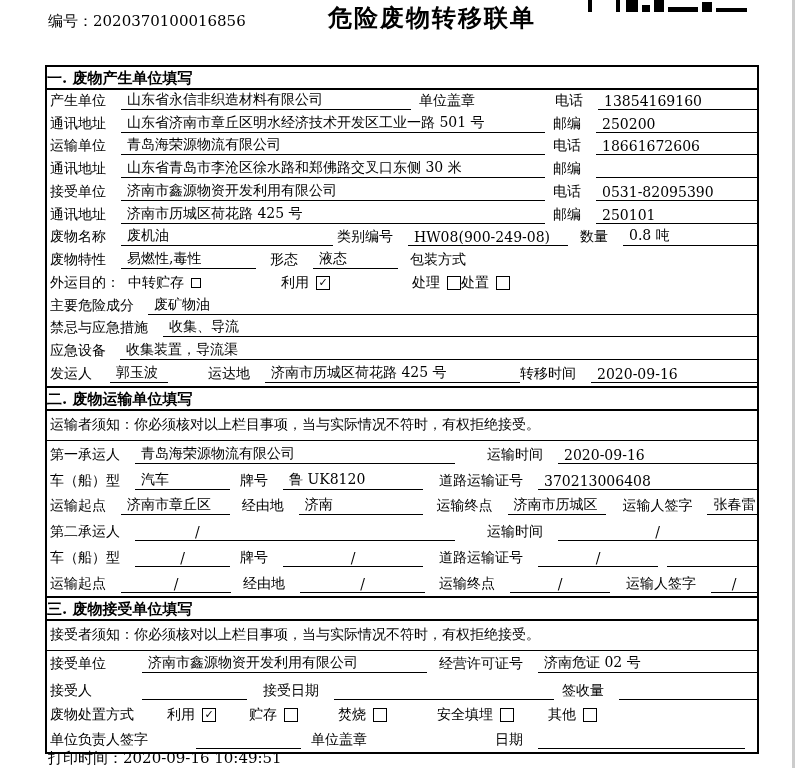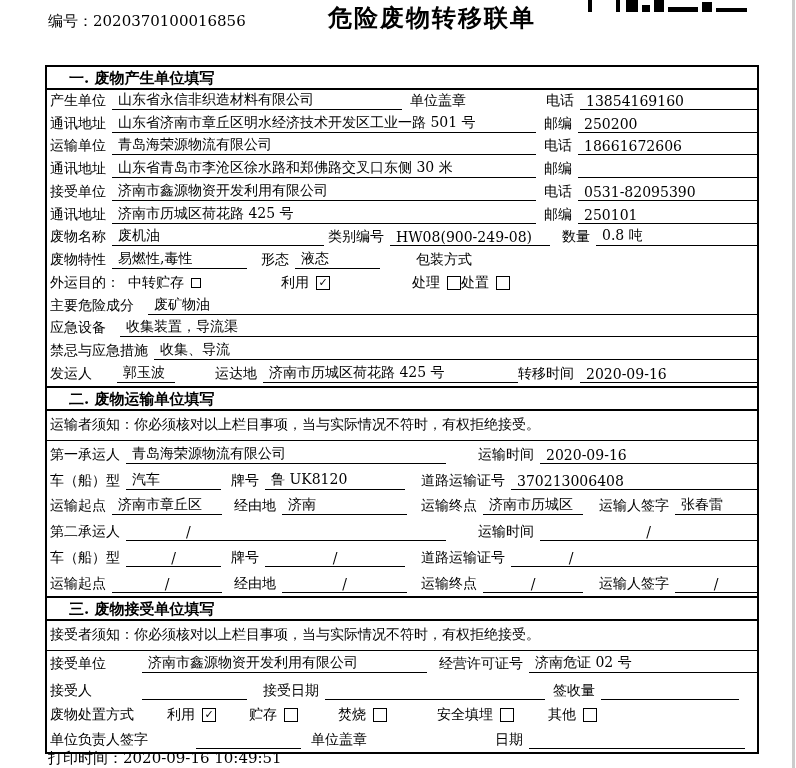--- a/index.html
+++ b/index.html
@@ -15,28 +15,28 @@
   .fr1{left:0;top:-12px;width:24px;height:22px;background:transparent !important;border:4px solid #000;}
   .fr2{left:38px;top:0;width:12px;height:12px;}
   .fr3{left:54px;top:5px;width:8px;height:7px;}
   .fr4{left:66px;top:0;width:10px;height:12px;}
   .fr5{left:80px;top:7px;width:30px;height:5px;}
   .fr6{left:114px;top:2px;width:10px;height:10px;}
   .fr7{left:128px;top:8px;width:31px;height:4px;}
   .edge{position:absolute;top:0;right:1px;width:3px;height:100%;background:#cccccc;}
 
   .form{position:absolute;left:45px;top:65px;width:714px;border:2px solid #000;box-sizing:border-box;background:#fff;}
-  .band{height:23px;line-height:22px;font-weight:bold;font-size:15px;padding-left:22px;border-bottom:2px solid #000;box-sizing:border-box;}
+  .band{height:23px;line-height:22px;font-weight:bold;font-size:15px;padding-left:0;border-bottom:2px solid #000;box-sizing:border-box;}
   .band.mid{border-top:2px solid #000;height:25px;}
   .r{display:flex;align-items:flex-end;padding:0 0 3px 3px;box-sizing:border-box;}
   .s1{height:22.77px;}
   .s2{height:25.8px;}
   .notice{height:30px;border-bottom:1px solid #000;align-items:center;padding-bottom:0;}
   .l{white-space:nowrap;padding-right:6px;}
-  .v{border-bottom:1px solid #000;padding:0 2px 0 6px;white-space:nowrap;overflow:hidden;min-height:15px;box-sizing:border-box;}
+  .v{border-bottom:1px solid #000;padding:0 2px 0 6px;white-space:nowrap;overflow:hidden;min-height:15px;box-sizing:border-box;margin-left:9px;}
   .fill{flex:1 1 auto;}
   .c{text-align:center;padding-left:2px;}
   .opt{display:inline-flex;align-items:center;white-space:nowrap;}
   .cb{display:inline-block;width:12px;height:12px;border:1.5px solid #000;margin-left:7px;font-size:11px;line-height:12px;text-align:center;vertical-align:-1px;font-family:"DejaVu Sans","Liberation Sans",sans-serif;}
   .cb-sm{width:8px;height:8px;border-width:1px;line-height:8px;font-size:8px;}
   .print-time{position:absolute;left:48px;top:749px;font-size:15px;white-space:nowrap;}
 </style>
 </head>
 <body>
 
@@ -110,21 +110,21 @@
     <span class="v" style="width:160px">HW08(900-249-08)</span>
     <span class="l" style="margin-left:12px">数量</span>
     <span class="v fill">0.8 吨</span>
   </div>
 
   <div class="r s1">
     <span class="l">废物特性</span>
     <span class="v" style="width:135px">易燃性,毒性</span>
     <span class="l" style="margin-left:14px">形态</span>
     <span class="v" style="width:85px">液态</span>
-    <span class="l" style="margin-left:36px">包装方式</span>
+    <span class="l" style="margin-left:12px">包装方式</span>
   </div>
 
   <div class="r s1">
     <span class="l">外运目的：</span>
     <span class="opt" style="margin-left:2px">
       <span>中转贮存</span>
       <span class="cb cb-sm"></span>
     </span>
     <span class="opt" style="margin-left:80px">
       <span>利用</span>
@@ -139,32 +139,32 @@
       <span class="cb"></span>
     </span>
   </div>
 
   <div class="r s1">
     <span class="l">主要危险成分</span>
     <span class="v fill" style="margin-left:8px">废矿物油</span>
   </div>
 
   <div class="r s1">
+    <span class="l">禁忌与应急措施</span>
+    <span class="v fill">收集、导流</span>
+  </div>
+
+  <div class="r s1">
     <span class="l">应急设备</span>
     <span class="v fill" style="margin-left:8px">收集装置，导流渠</span>
   </div>
 
   <div class="r s1">
-    <span class="l">禁忌与应急措施</span>
-    <span class="v fill">收集、导流</span>
-  </div>
-
-  <div class="r s1">
     <span class="l">发运人</span>
-    <span class="v" style="width:58px;margin-left:19px">郭玉波</span>
+    <span class="v" style="width:58px;margin-left:12px">郭玉波</span>
     <span class="l" style="margin-left:40px">运达地</span>
     <span class="v" style="width:255px">济南市历城区荷花路 425 号</span>
     <span class="l" style="">转移时间</span>
     <span class="v fill">2020-09-16</span>
   </div>
 
   <div class="band mid">二. 废物运输单位填写</div>
 
   <div class="r notice">运输者须知：你必须核对以上栏目事项，当与实际情况不符时，有权拒绝接受。</div>
 

